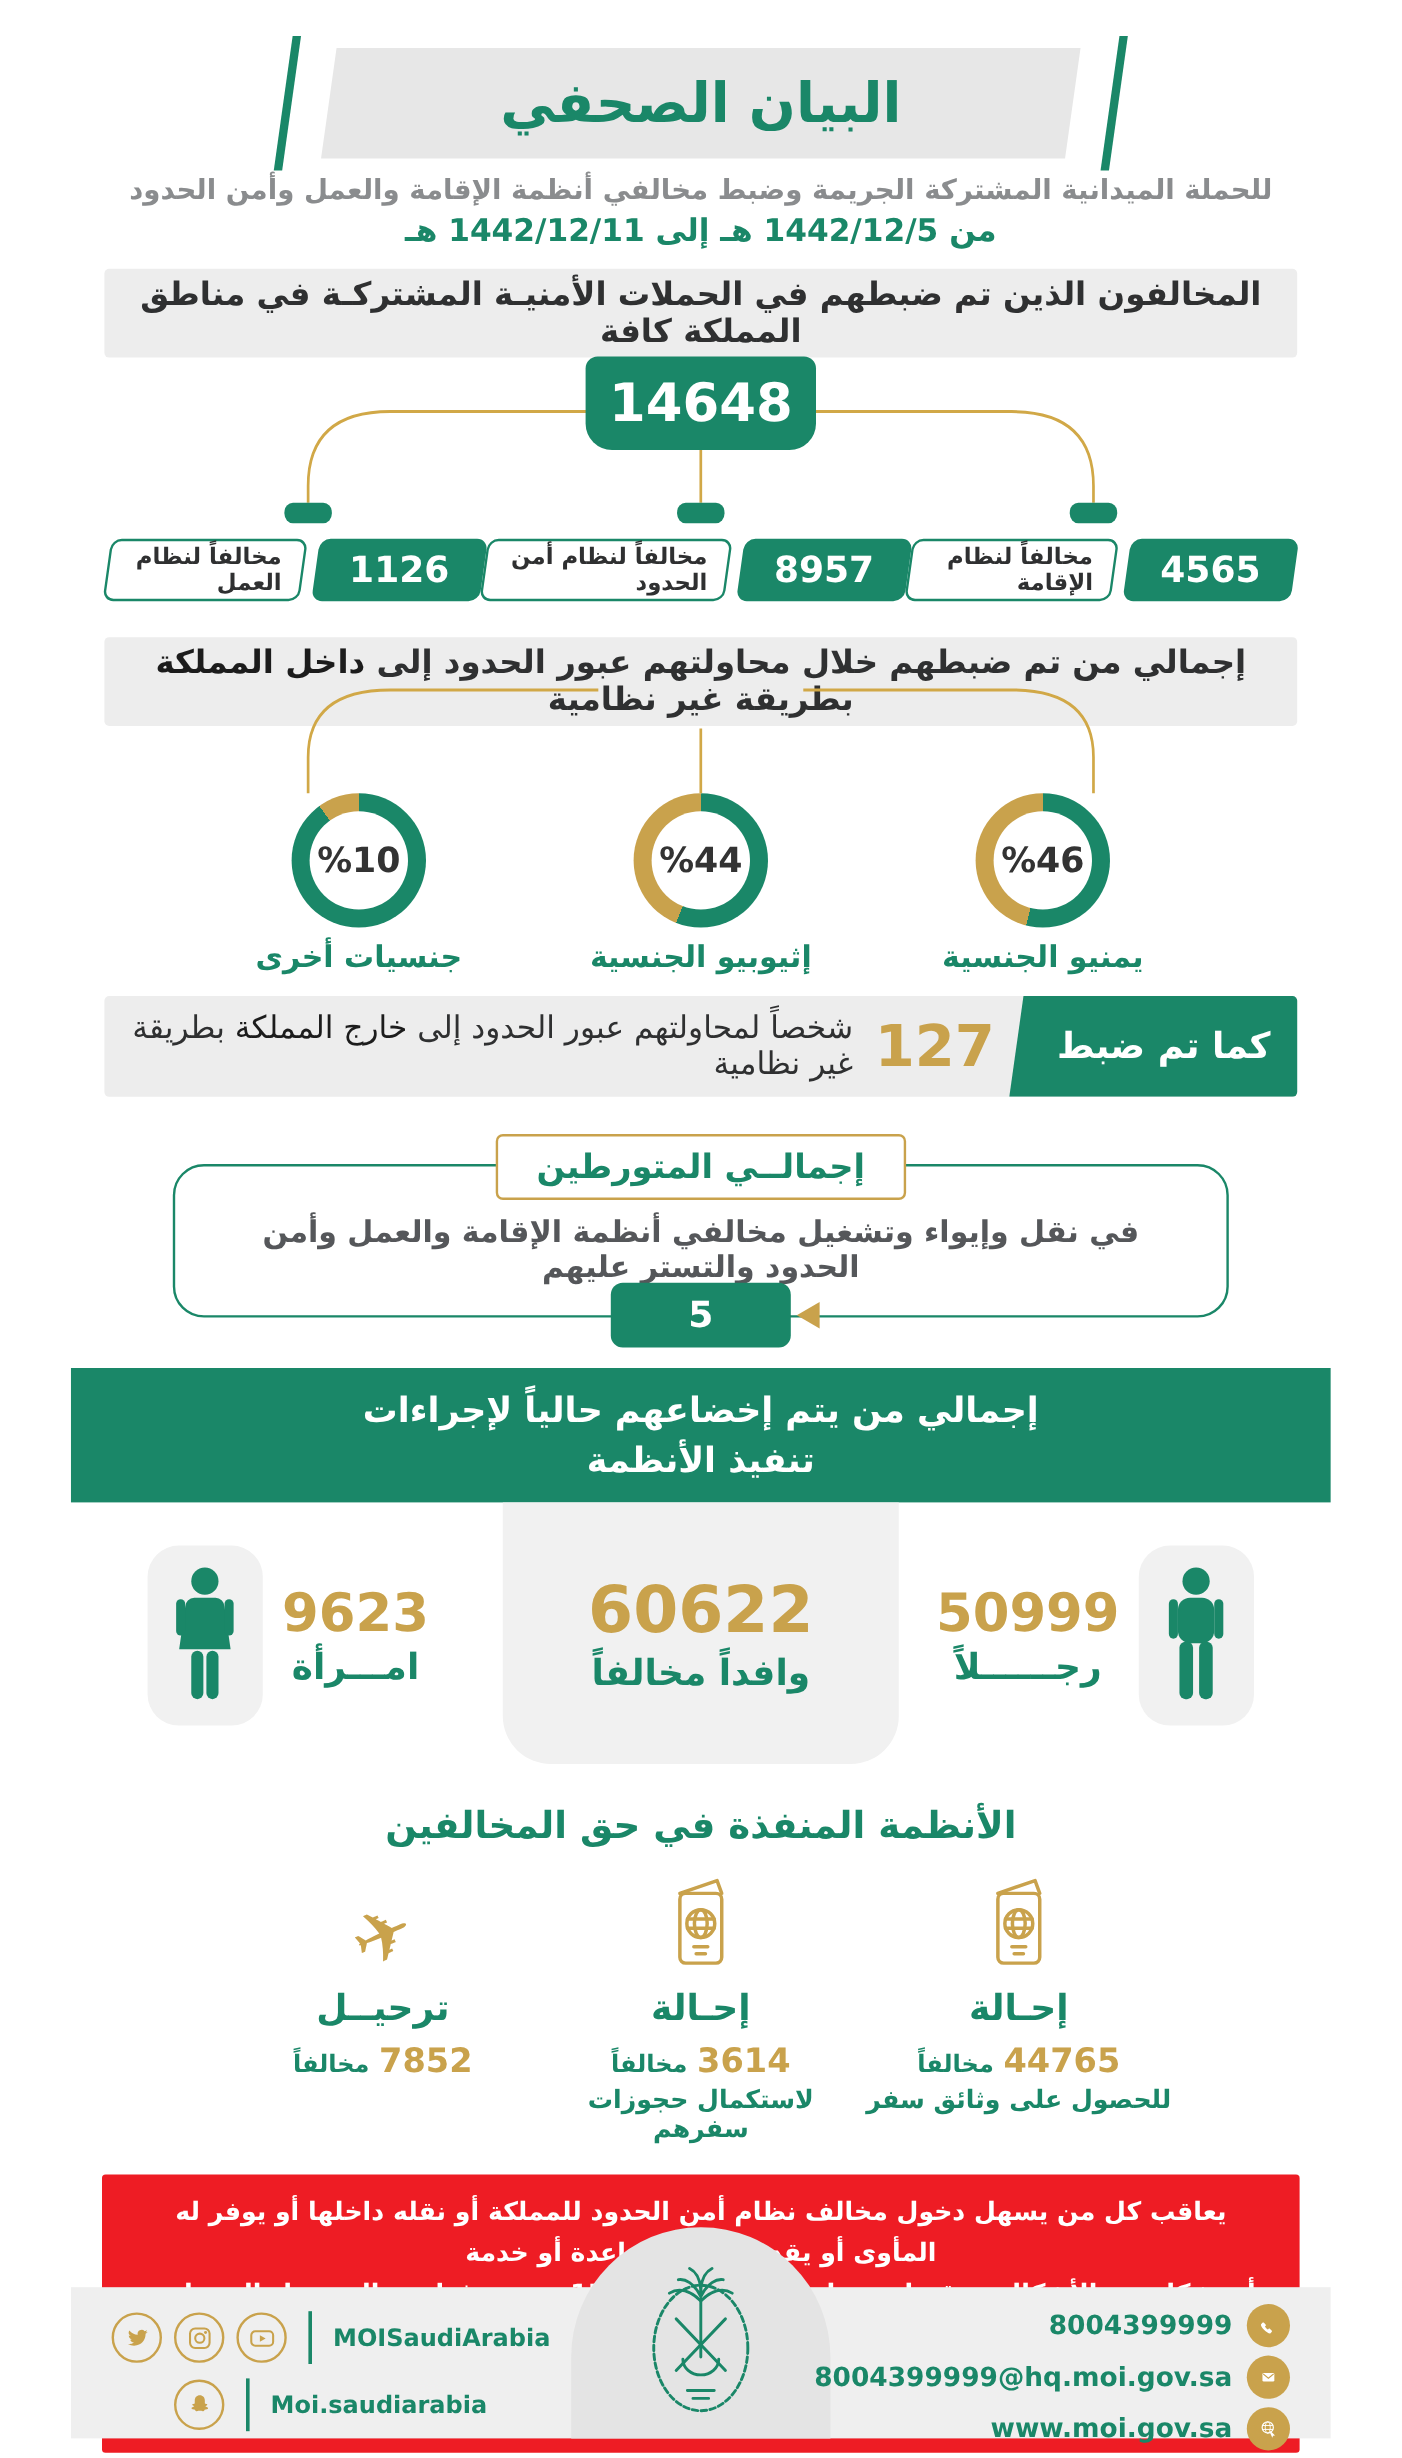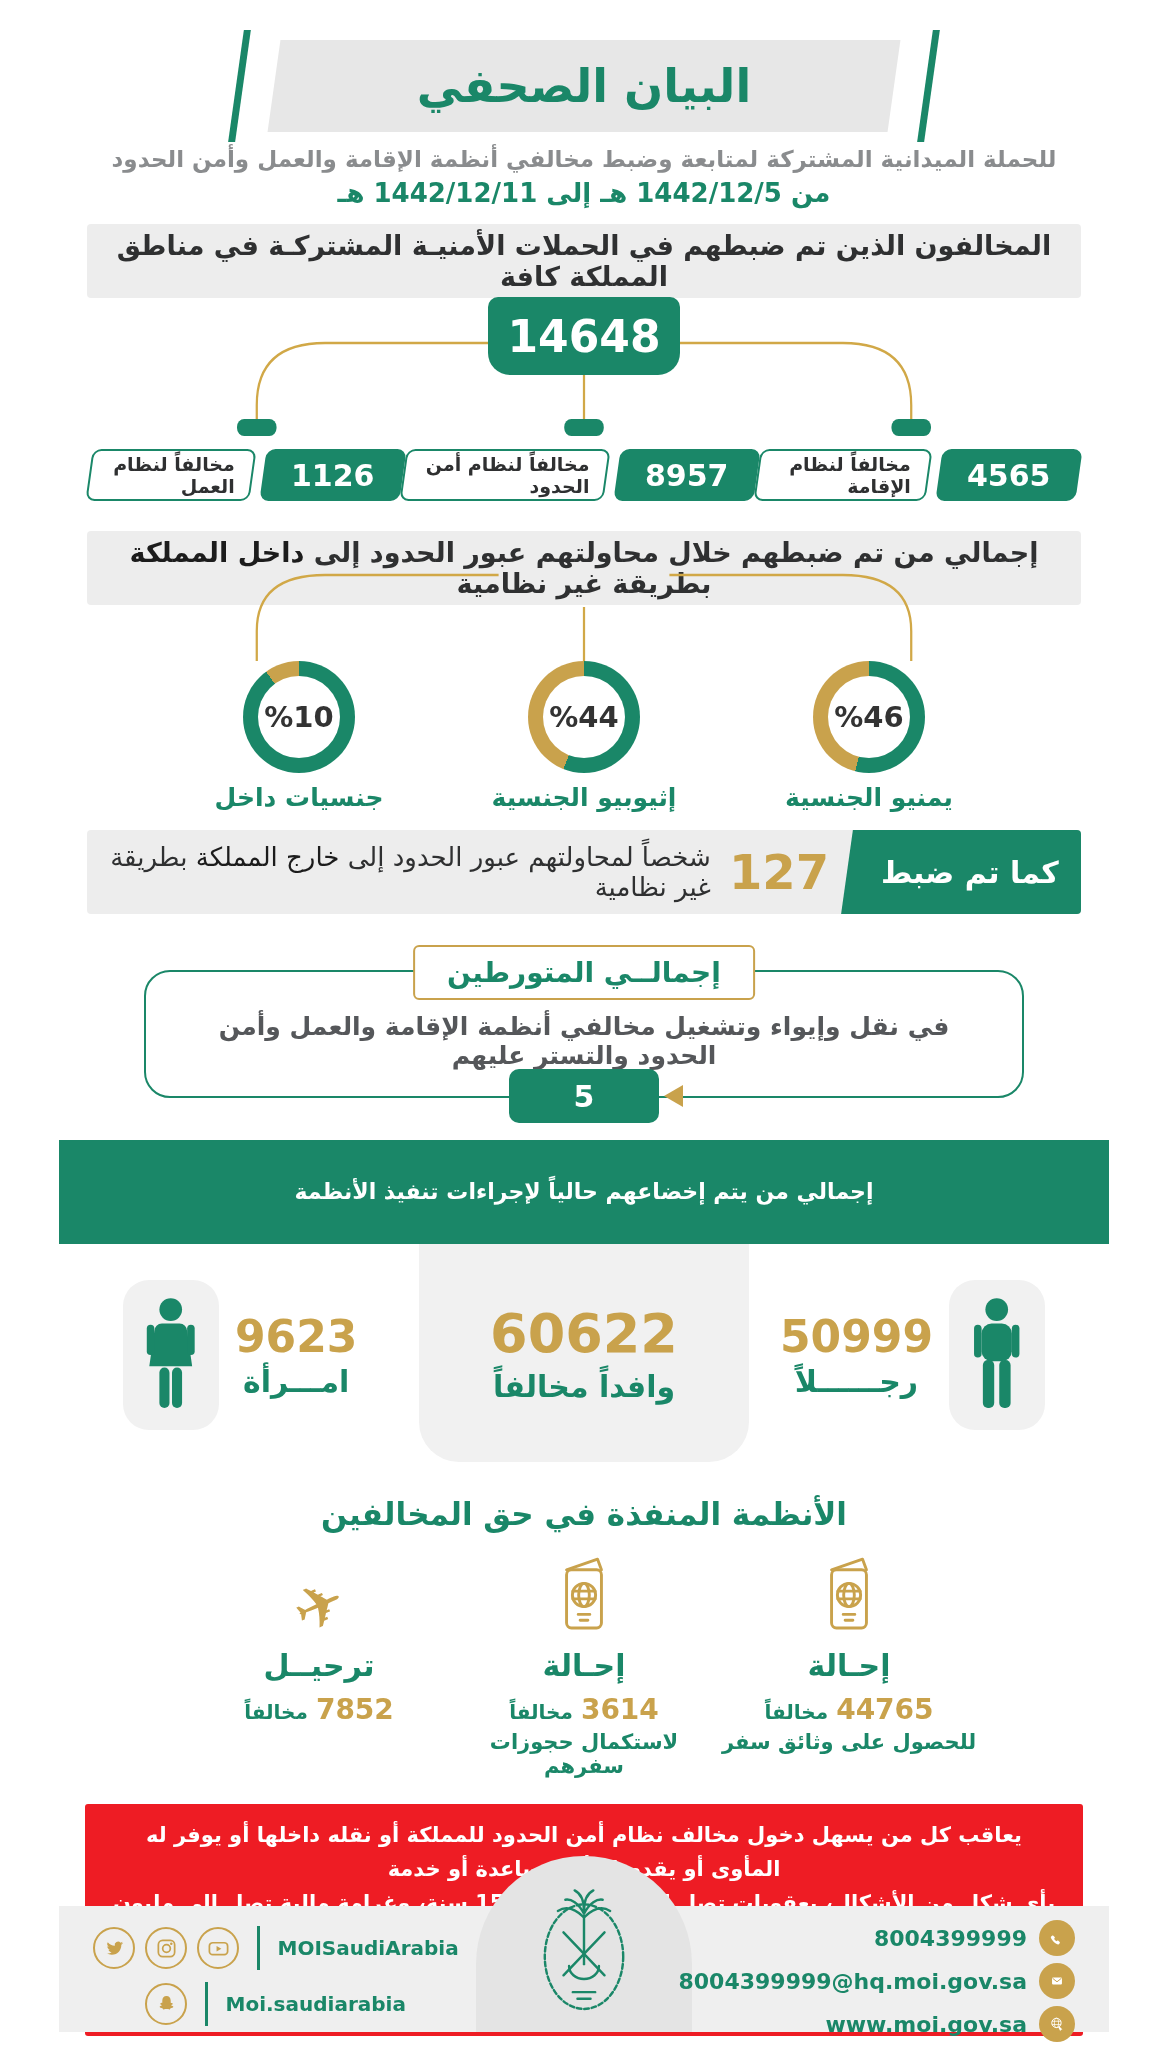--- a/index.html
+++ b/index.html
@@ -59,21 +59,21 @@
 
   
   .involved{position:relative;width:880px;margin:56px auto 0;border:2.5px solid var(--green);border-radius:26px;padding:40px 30px 26px}
   .involved-title{position:absolute;top:-27px;left:50%;transform:translateX(-50%);background:#fff;border:2.5px solid var(--gold);border-radius:6px;padding:9px 32px;font-size:28px;font-weight:bold;color:var(--green);white-space:nowrap}
   .involved-body{text-align:center;font-size:25px;font-weight:bold;color:#55575a}
   .involved-value{position:absolute;bottom:-27px;left:50%;transform:translateX(-50%);width:150px;height:54px;background:var(--green);border-radius:10px;display:flex;align-items:center;justify-content:center;color:#fff;font-size:30px;font-weight:bold}
   .involved-arrow{position:absolute;right:-24px;top:50%;transform:translateY(-50%);width:0;height:0;border-top:11px solid transparent;border-bottom:11px solid transparent;border-right:19px solid var(--gold)}
 
   
   .green-band{margin-top:42px;background:var(--green);padding:14px 0;min-height:104px;display:flex;align-items:center;justify-content:center}
-  .green-band div{max-width:640px;text-align:center;color:#fff;font-size:22px;font-weight:bold;line-height:1.45}
+  .green-band div{max-width:640px;text-align:center;color:#fff;font-size:29px;font-weight:bold;line-height:1.45}
 
   .stats-area{position:relative;height:238px}
   .center-col{position:absolute;left:50%;transform:translateX(-50%);top:0;width:330px;height:218px;background:#f1f1f1;border-radius:0 0 40px 40px;display:flex;flex-direction:column;align-items:center;justify-content:center;gap:4px}
   .big-num{font-size:54px;font-weight:bold;color:var(--gold)}
   .big-label{font-size:30px;font-weight:bold;color:var(--green)}
   .side-group{position:absolute;top:36px;display:flex;align-items:center;gap:16px}
   .side-group.men{right:64px}
   .side-group.women{left:64px}
   .icon-pill{width:96px;height:150px;background:#f1f1f1;border-radius:26px;display:flex;align-items:center;justify-content:center}
   .icon-pill svg{height:116px;fill:var(--green)}
@@ -121,21 +121,21 @@
 
 <div class="page">
 
   <div class="title-wrap">
     <div class="title-slash left"></div>
     <div class="title-bg"></div>
     <div class="title-text">البيان الصحفي</div>
     <div class="title-slash right"></div>
   </div>
 
-  <div class="subtitle">للحملة الميدانية المشتركة لمتابعة وضبط مخالفي أنظمة الإقامة والعمل وأمن الحدود</div>
+  <div class="subtitle">للحملة الميدانية المشتركة الجريمة وضبط مخالفي أنظمة الإقامة والعمل وأمن الحدود</div>
   <div class="date-range">من 1442/12/5 هـ إلى 1442/12/11 هـ</div>
 
   <div class="band">المخالفون الذين تم ضبطهم في الحملات الأمنيـة المشتركـة في مناطق المملكة كافة</div>
   <div class="total-box">14648</div>
 
   <div class="connect">
     <svg viewBox="0 0 1168 112" preserveAspectRatio="none">
       <path d="M679 8 H872 Q948 8 948 70 V84" stroke="#d1a847" stroke-width="2.5" fill="none"></path>
       <path d="M489 8 H296 Q220 8 220 70 V84" stroke="#d1a847" stroke-width="2.5" fill="none"></path>
       <path d="M584 40 V84" stroke="#d1a847" stroke-width="2.5" fill="none"></path>
@@ -202,21 +202,21 @@
         </div>
       </div>
       <div class="donut-label">إثيوبيو الجنسية</div>
     </div>
     <div class="donut-col">
       <div class="donut" style="background: conic-gradient(rgb(26, 135, 104) 0deg, rgb(26, 135, 104) 90%, rgb(201, 162, 76) 90%, rgb(201, 162, 76) 100%);">
         <div class="donut-hole">
           <span class="donut-pct">%10</span>
         </div>
       </div>
-      <div class="donut-label">جنسيات داخل</div>
+      <div class="donut-label">جنسيات أخرى</div>
     </div>
   </div>
 
   <div class="band3">
     <div class="band3-badge">
       <span>كما تم ضبط</span>
     </div>
     <div class="band3-num">127</div>
     <div class="band3-text">
       <span>شخصاً لمحاولتهم عبور الحدود إلى </span><span style="color:#1c1c1c">خارج المملكة</span><span> بطريقة غير نظامية</span>

